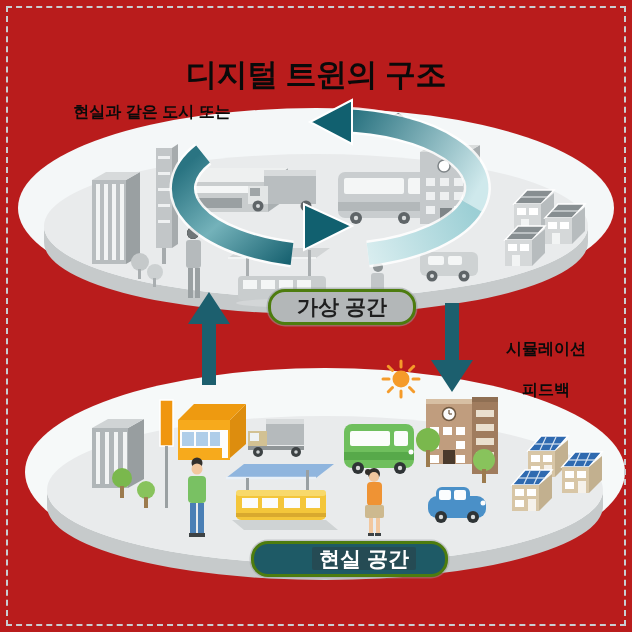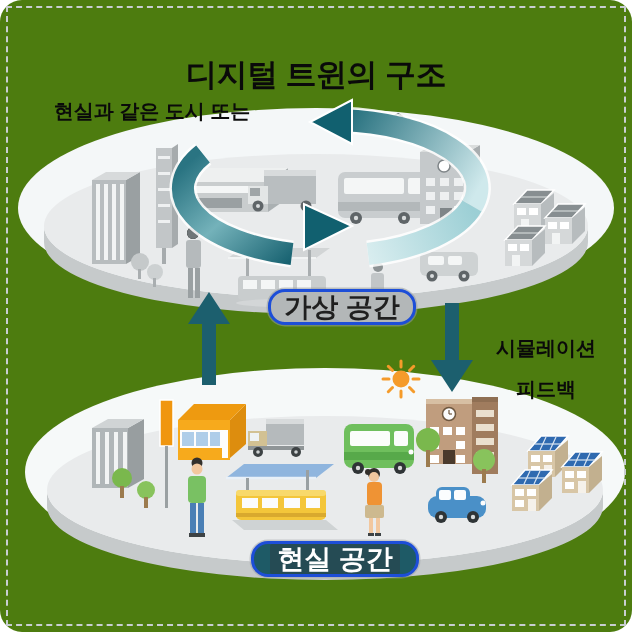--- a/index.html
+++ b/index.html
@@ -1,35 +1,34 @@
 <!DOCTYPE html>
 <html style="--arrow: #1c5f6e; --loop-dark: #11606f; --loop-light: #cde8eb; --virtual-pill-bg: #b3b7b8; --virtual-pill-text: #1f1f1f; --real-pill-bg: #1e5a66; --real-pill-text: #ffffff; --sun: #f59b2a; --title-text: #0a0a0a; --border-dash: #c9ced2;"><head>
 <meta charset="utf-8">
 <style>
   html,body{margin:0;padding:0;background:#ffffff;}
   #stage{
-    position:relative;width:632px;height:632px;background:#4d7c0f;overflow:hidden;
+    position:relative;width:632px;height:632px;background:#b91c1c;overflow:hidden;
     font-family:"Liberation Sans","DejaVu Sans",sans-serif;
-    border-radius:22px;
   }
   .frame{position:absolute;inset:6px;border:2px dashed var(--border-dash,#c9ced2);pointer-events:none;}
   svg{position:absolute;left:0;top:0;}
   .txt{position:absolute;color:#0a0a0a;font-weight:700;}
   .title{left:0;right:0;top:54px;text-align:center;font-size:31px;letter-spacing:-0.5px;color:var(--title-text,#0a0a0a);}
-  .ann{font-size:20px;text-align:center;line-height:31px;}
+  .ann{font-size:16px;text-align:center;line-height:31px;}
   .ann-top-left{left:18px;top:96px;width:268px;}
   .ann-top-right{left:452px;top:106px;width:176px;}
   .ann-left{left:18px;top:351px;width:198px;}
   .ann-right{left:468px;top:328px;width:156px;line-height:41px;}
-  .pill{position:absolute;border:3px solid #1d4ed8;border-radius:17px;text-align:center;
-        font-weight:700;font-size:27px;line-height:30px;height:30px;}
+  .pill{position:absolute;border:3px solid #4d7c0f;border-radius:17px;text-align:center;
+        font-weight:700;font-size:21px;line-height:30px;height:30px;}
   .pill-virtual{left:268px;top:289px;width:142px;background:var(--virtual-pill-bg,#b3b7b8);
         color:var(--virtual-pill-text,#1f1f1f);box-shadow:0 0 0 1.5px rgba(150,156,159,.55);}
   .pill-real{left:251px;top:541px;width:162px;background:var(--real-pill-bg,#1e5a66);
-        color:var(--real-pill-text,#ffffff);box-shadow:0 0 0 1.5px rgba(150,156,159,.45);}
+        color:var(--real-pill-text,#ffffff);box-shadow:0 0 0 1.5px rgba(150,156,159,.45);padding-left:29px;}
   .pill-real span{background:rgba(48,56,59,.42);padding:0 7px;border-radius:2px;}
 </style>
 </head>
 <body>
 
 <div id="stage">
 
   <svg width="632" height="632" viewBox="0 0 632 632">
     <defs>
       <linearGradient id="gA" x1="472" y1="200" x2="330" y2="118" gradientUnits="userSpaceOnUse">

